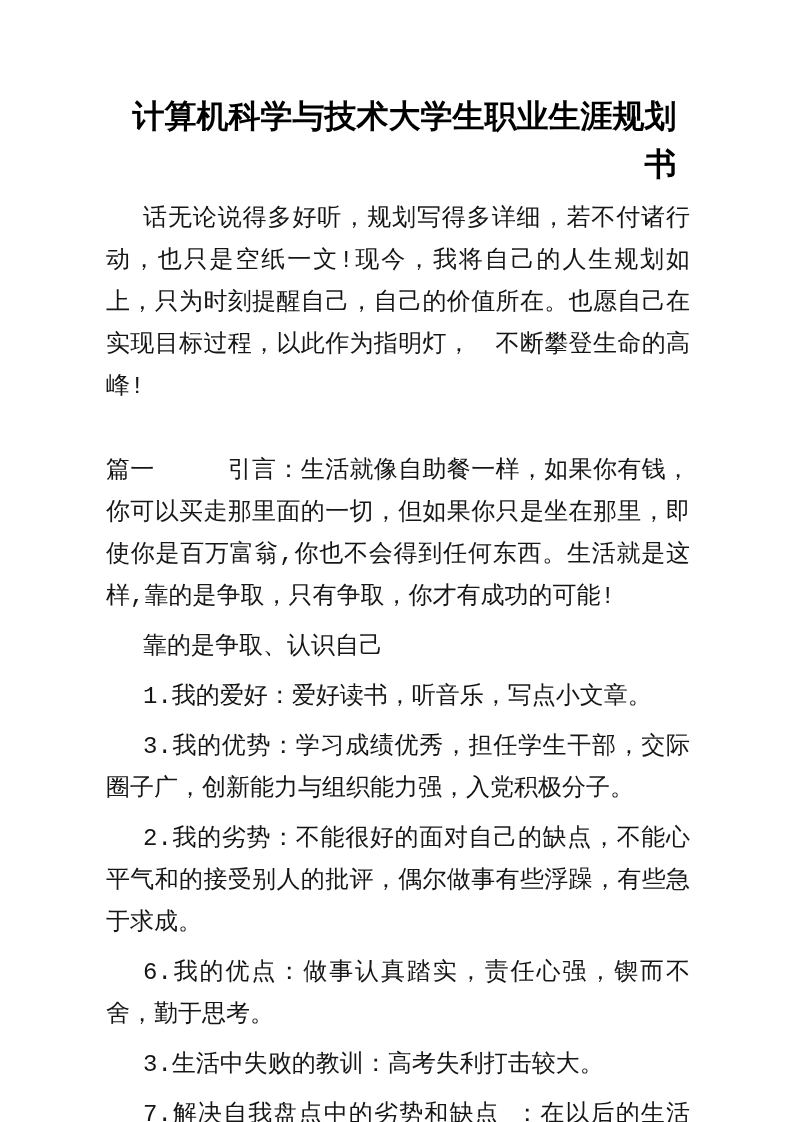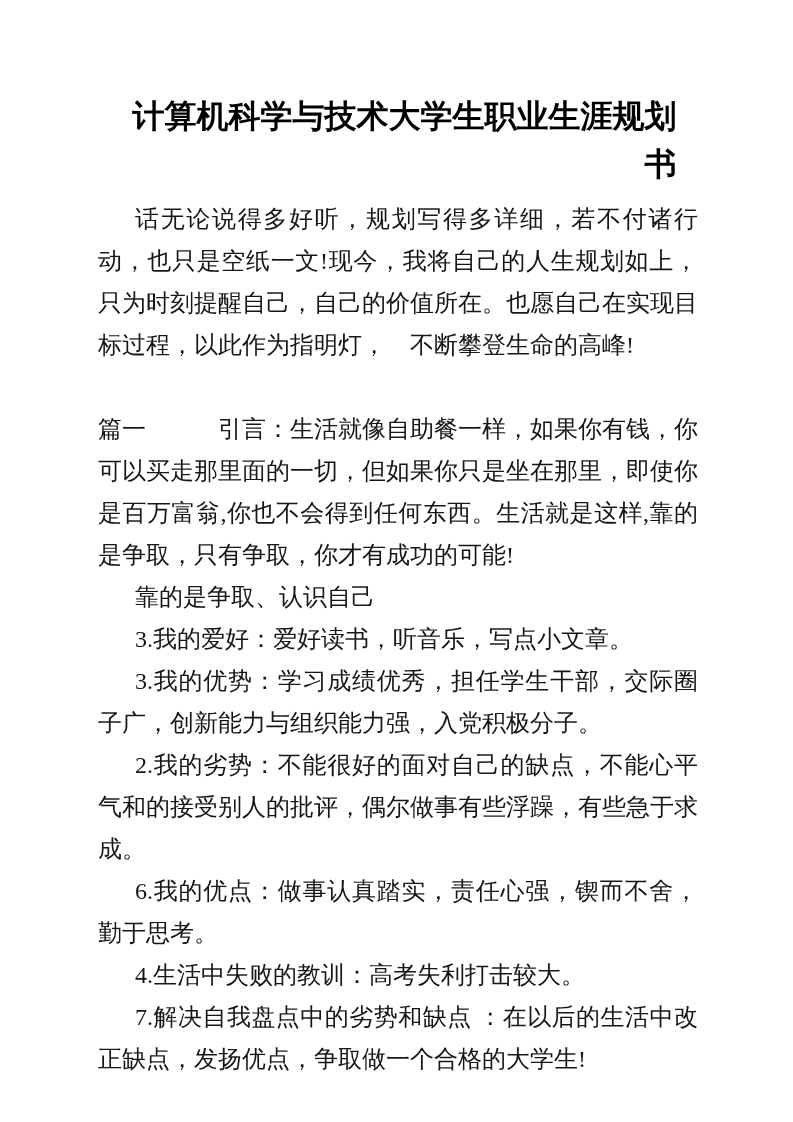--- a/index.html
+++ b/index.html
@@ -29,23 +29,24 @@
     width: 600px;
     margin: 10px 0 0 98px;
     font-size: 24px;
     line-height: 42px;
     color: #161616;
     text-align: justify;
     text-justify: inter-character;
     word-break: break-all;
   }
   .para {
-    margin: 0;
+    margin: 8px;
     padding: 0;
     text-indent: 37px;
+    font-family: Liberation Mono, monospace;
   }
   .para.no-indent {
     text-indent: 0;
   }
   .para.gap-after {
     margin-bottom: 42px;
   }
 </style>
 </head>
 <body>
@@ -55,27 +56,27 @@
   <h1 class="doc-title">计算机科学与技术大学生职业生涯规划书</h1>
 
   <div class="doc-body">
 
     <p class="para gap-after">话无论说得多好听，规划写得多详细，若不付诸行动，也只是空纸一文!现今，我将自己的人生规划如上，只为时刻提醒自己，自己的价值所在。也愿自己在实现目标过程，以此作为指明灯，　不断攀登生命的高峰!</p>
 
     <p class="para no-indent">篇一　　　引言：生活就像自助餐一样，如果你有钱，你可以买走那里面的一切，但如果你只是坐在那里，即使你是百万富翁,你也不会得到任何东西。生活就是这样,靠的是争取，只有争取，你才有成功的可能!</p>
 
     <p class="para">靠的是争取、认识自己</p>
 
-    <p class="para">3.我的爱好：爱好读书，听音乐，写点小文章。</p>
+    <p class="para">1.我的爱好：爱好读书，听音乐，写点小文章。</p>
 
     <p class="para">3.我的优势：学习成绩优秀，担任学生干部，交际圈子广，创新能力与组织能力强，入党积极分子。</p>
 
     <p class="para">2.我的劣势：不能很好的面对自己的缺点，不能心平气和的接受别人的批评，偶尔做事有些浮躁，有些急于求成。</p>
 
     <p class="para">6.我的优点：做事认真踏实，责任心强，锲而不舍，勤于思考。</p>
 
-    <p class="para">4.生活中失败的教训：高考失利打击较大。</p>
+    <p class="para">3.生活中失败的教训：高考失利打击较大。</p>
 
     <p class="para">7.解决自我盘点中的劣势和缺点 ：在以后的生活中改正缺点，发扬优点，争取做一个合格的大学生!</p>
 
   </div>
 
 </div>
 
 </body></html>

